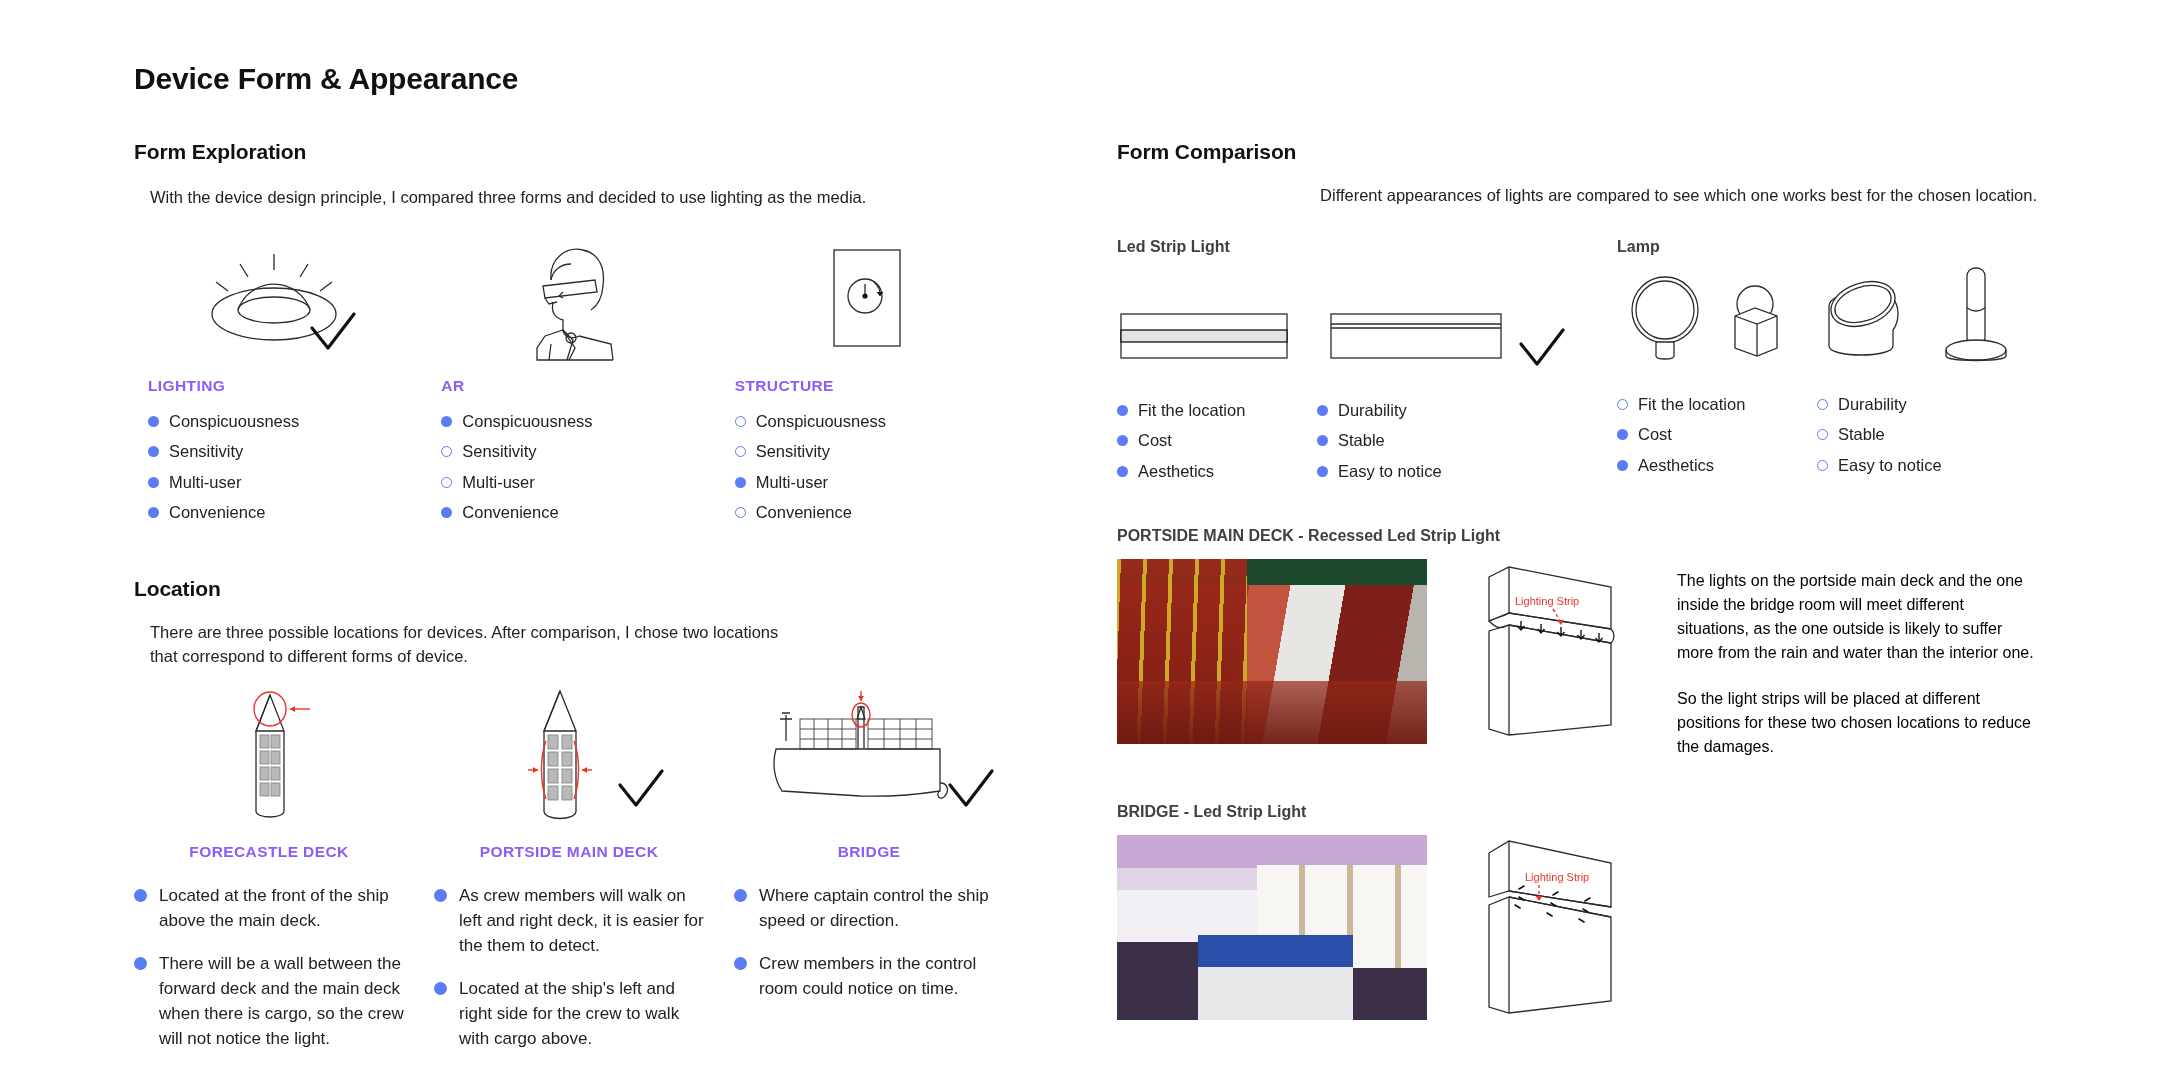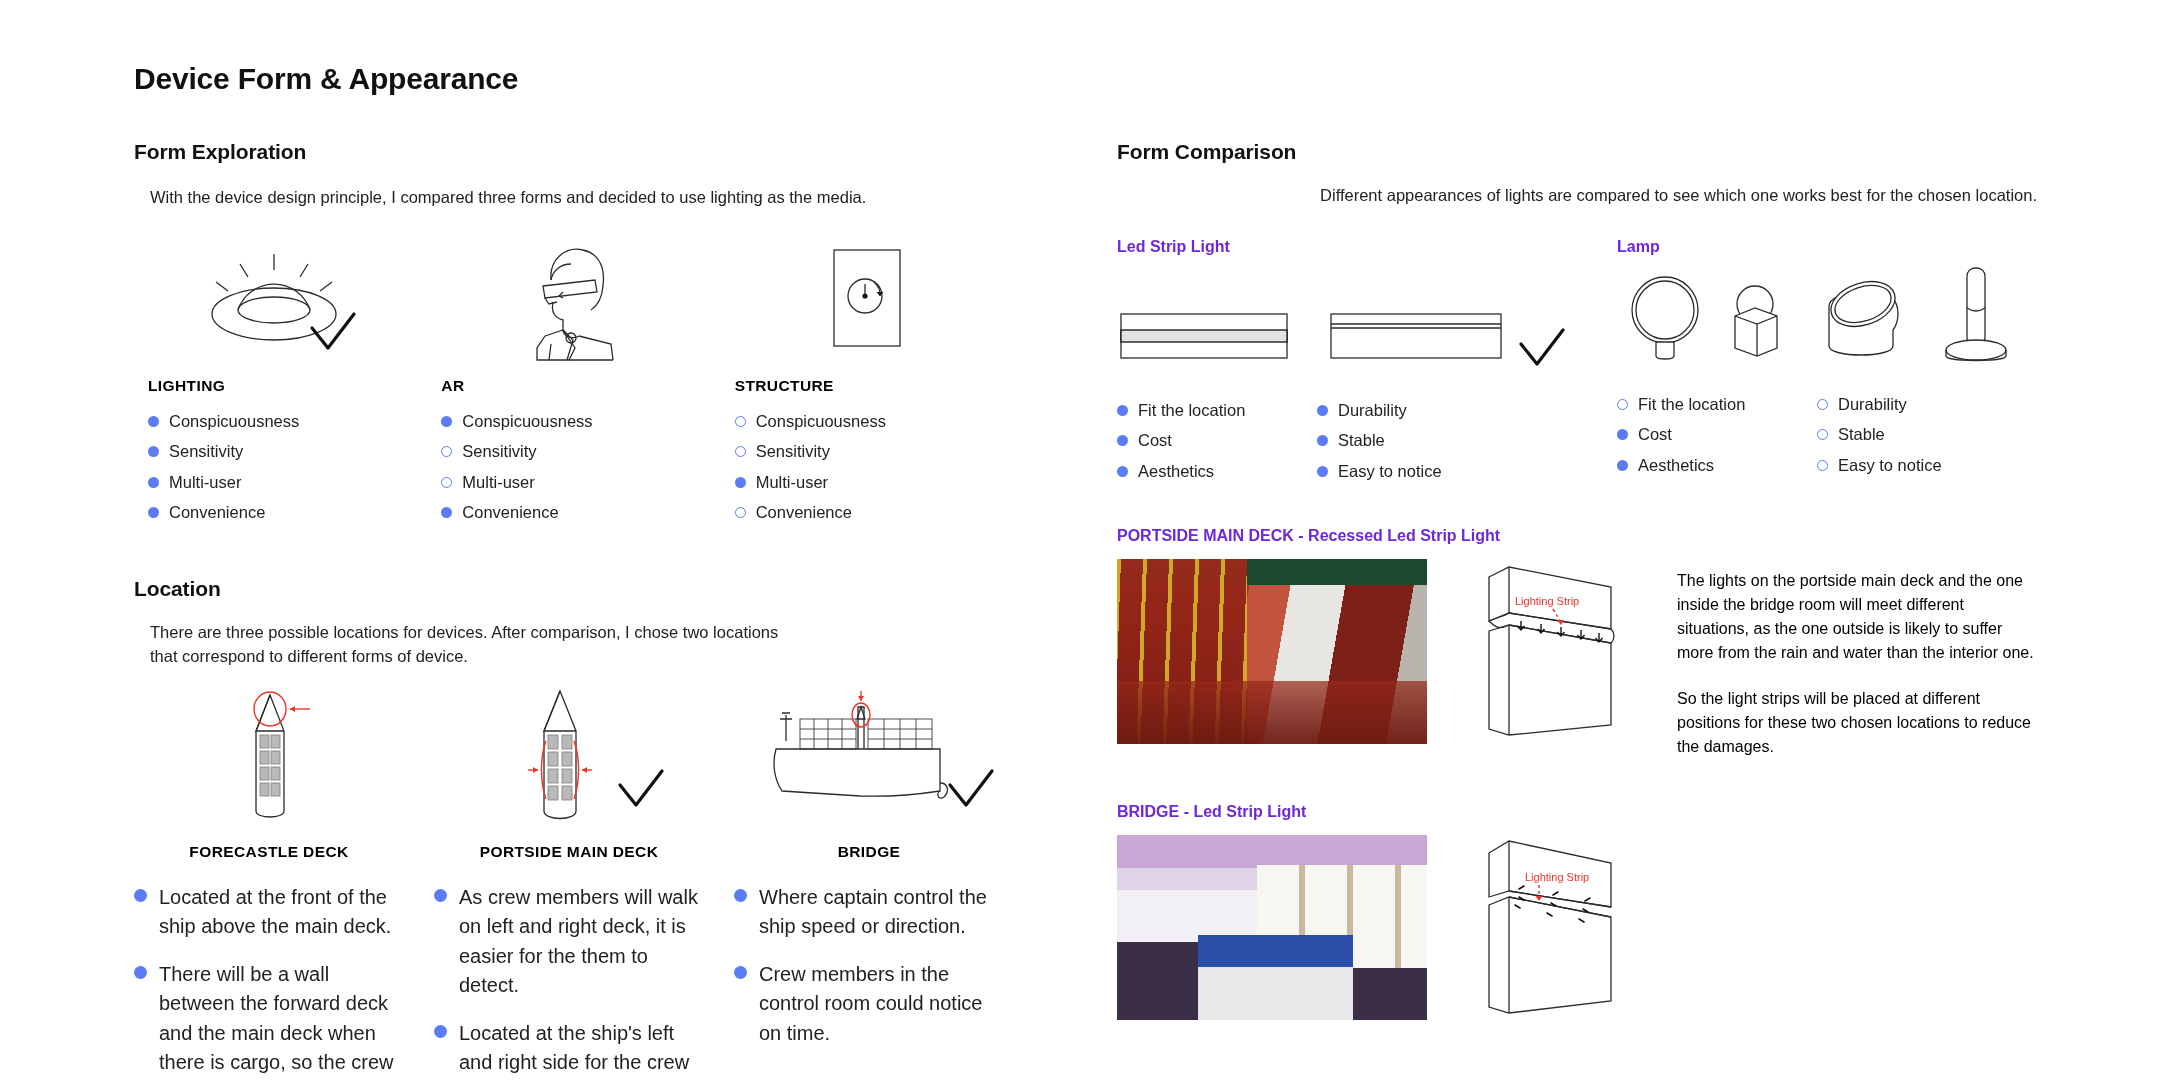--- a/index.html
+++ b/index.html
@@ -13,22 +13,22 @@
   .page { position: relative; width: 2160px; height: 1080px; }
 
   
   .h1 {
     position: absolute; left: 134px; top: 62px;
     font-size: 30px; font-weight: bold; letter-spacing: -0.2px;
     color: #111;
   }
   .h2 { font-size: 21px; font-weight: bold; color: #111; letter-spacing: -0.1px; }
   .body { font-size: 16.5px; color: #222; line-height: 1.45; margin-left: 16px; }
-  .cap { font-size: 15.5px; font-weight: bold; color: #000000; letter-spacing: 0.4px; }
-  .sub { font-size: 16px; font-weight: bold; color: #6d28d9; }
+  .cap { font-size: 15.5px; font-weight: bold; color: #8b5cf6; letter-spacing: 0.4px; }
+  .sub { font-size: 16px; font-weight: bold; color: #404040; }
 
   
   .col-left  { position: absolute; left: 134px; top: 140px; width: 910px; }
   .col-right { position: absolute; left: 1117px; top: 140px; width: 920px; }
 
   .sec-title { margin-bottom: 22px; }
   .sec-desc  { margin-bottom: 26px; max-width: 880px; }
 
   
   .triple { display: flex; width: 880px; }
@@ -46,21 +46,21 @@
   }
   .dot.filled { background: #5b7cf5; }
   .dot.hollow { background: transparent; border: 1.6px solid #5b7cf5; }
   .bullet-row span.txt { font-size: 16.5px; color: #222; line-height: 1.3; }
 
   .dot-lg {
     width: 13px; height: 13px; border-radius: 50%;
     background: #5b7cf5; margin-right: 12px; flex: 0 0 13px; margin-top: 6px;
   }
   .para-row { display: flex; align-items: flex-start; margin-bottom: 18px; }
-  .para-row .txt { font-size: 20px; line-height: 1.48; color: #222; }
+  .para-row .txt { font-size: 17px; line-height: 1.48; color: #222; }
 
   
   .loc-heading { margin-top: 44px; }
   .ships { display: flex; width: 920px; margin-top: 10px; }
   .ships > div { width: 300px; }
   .ship-fig { height: 150px; display: flex; align-items: flex-end; justify-content: center; position: relative; }
   .ship-label { text-align: center; margin-top: 14px; width: 270px; }
   .loc-lists { display: flex; width: 940px; margin-top: 22px; }
   .loc-lists > div { width: 300px; padding-right: 28px; }
 

